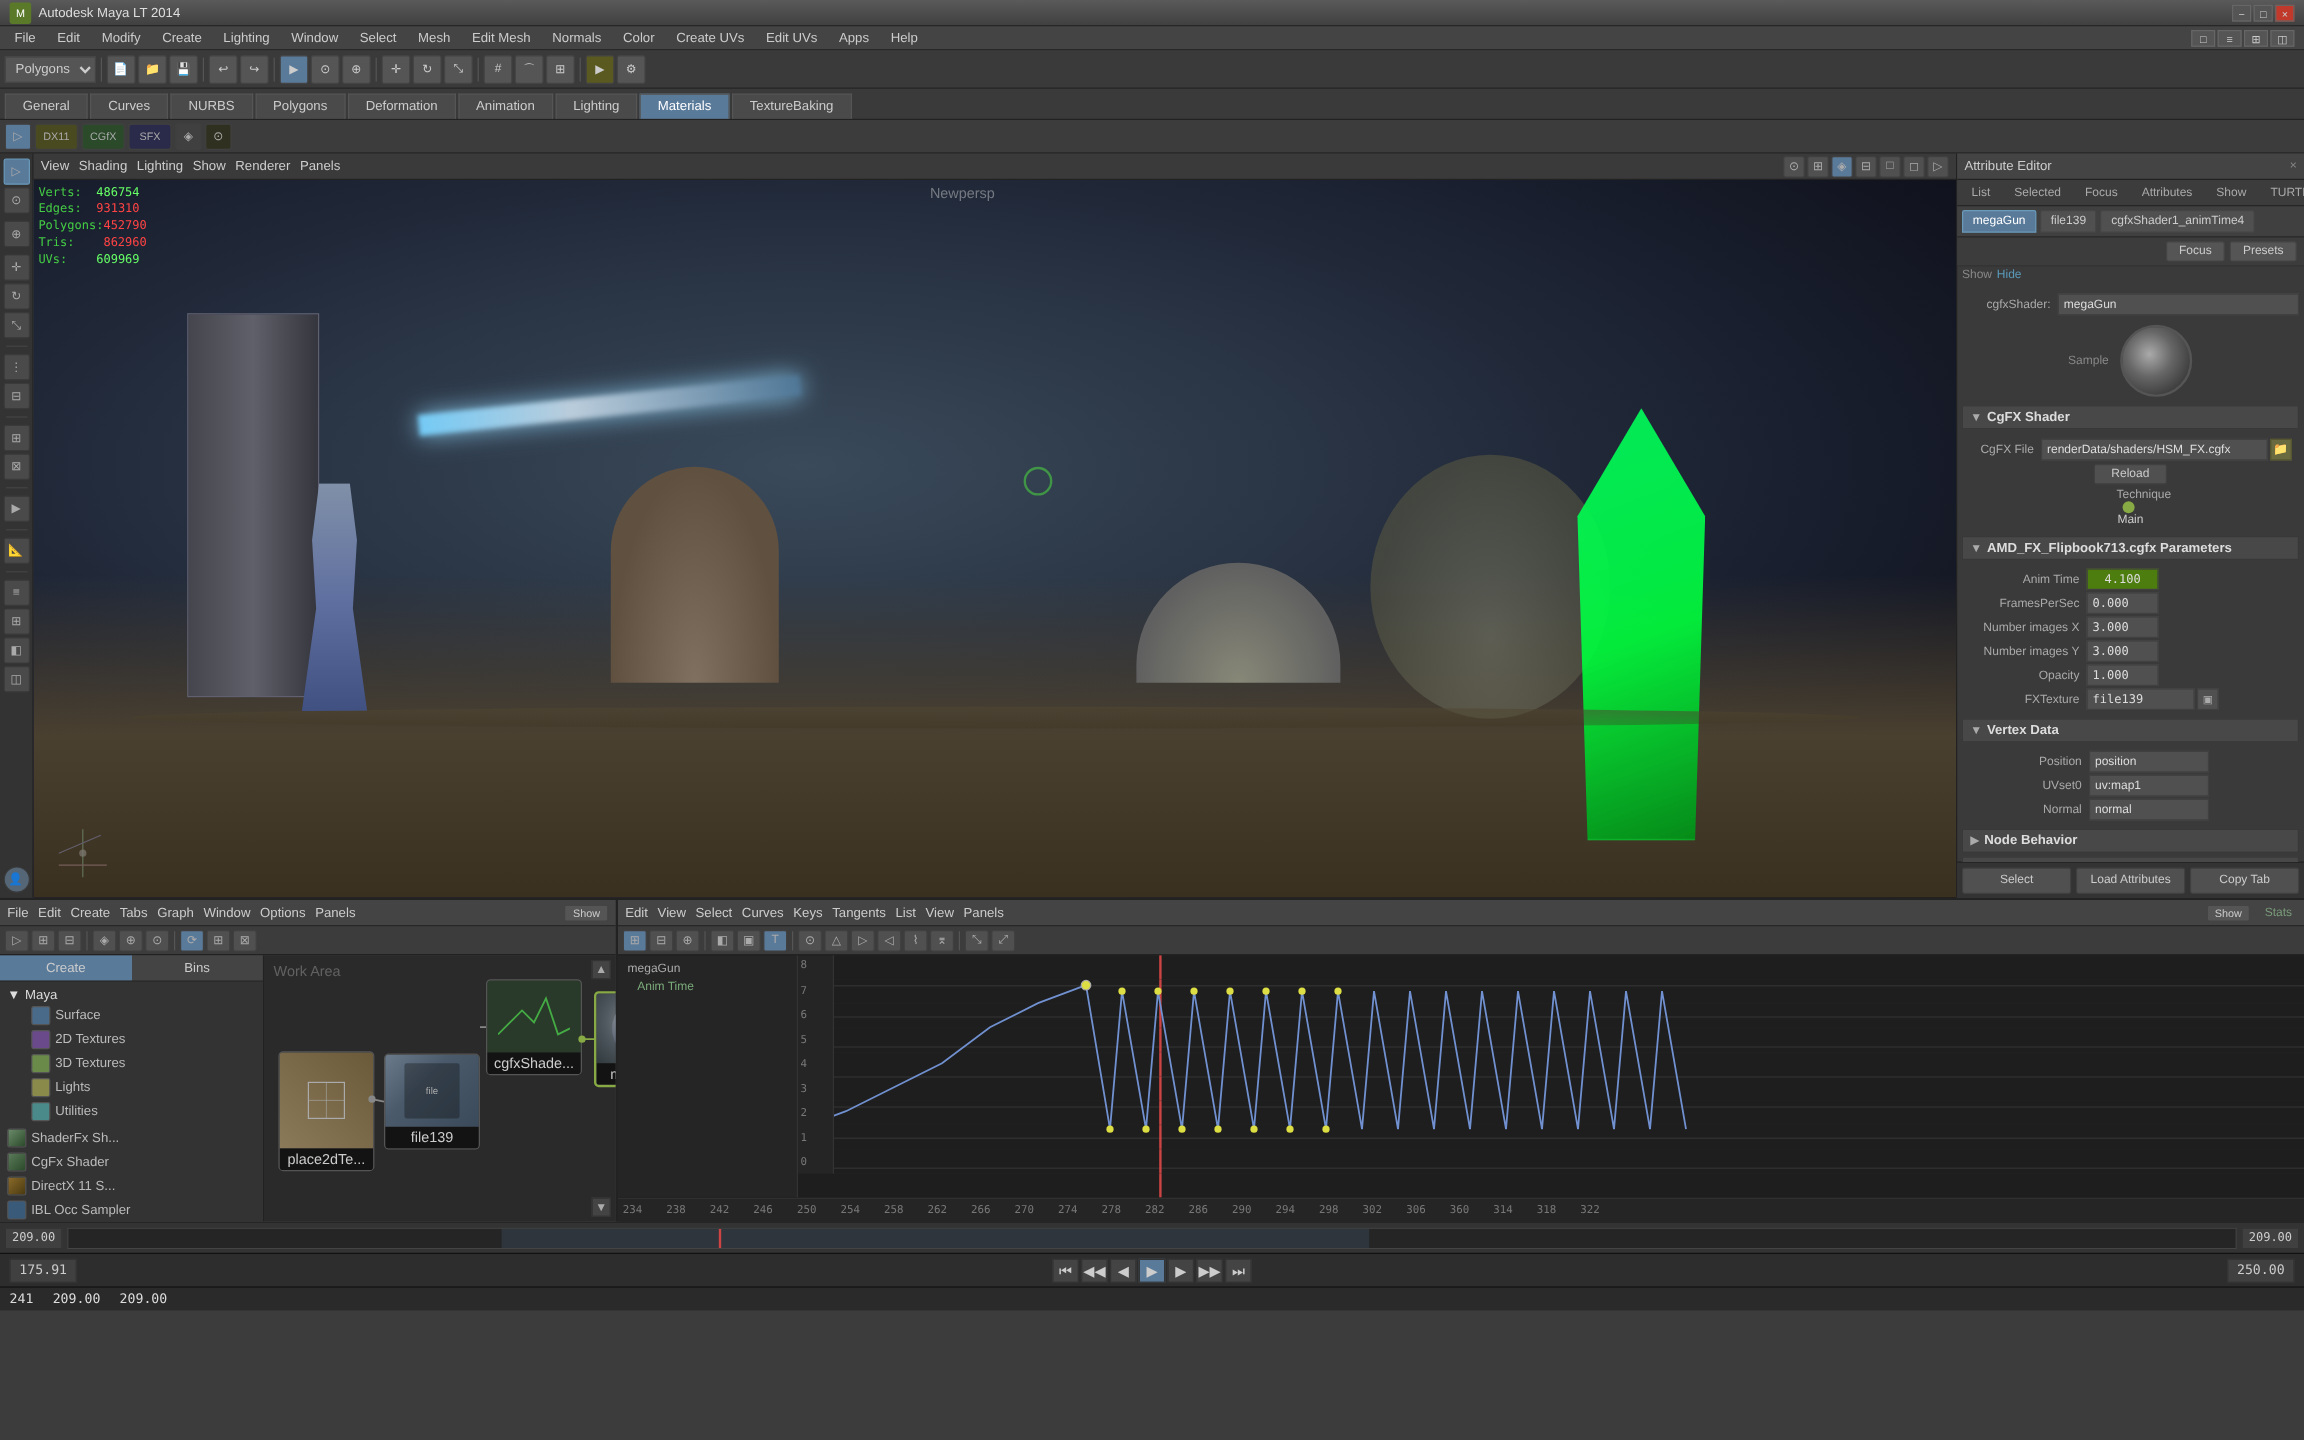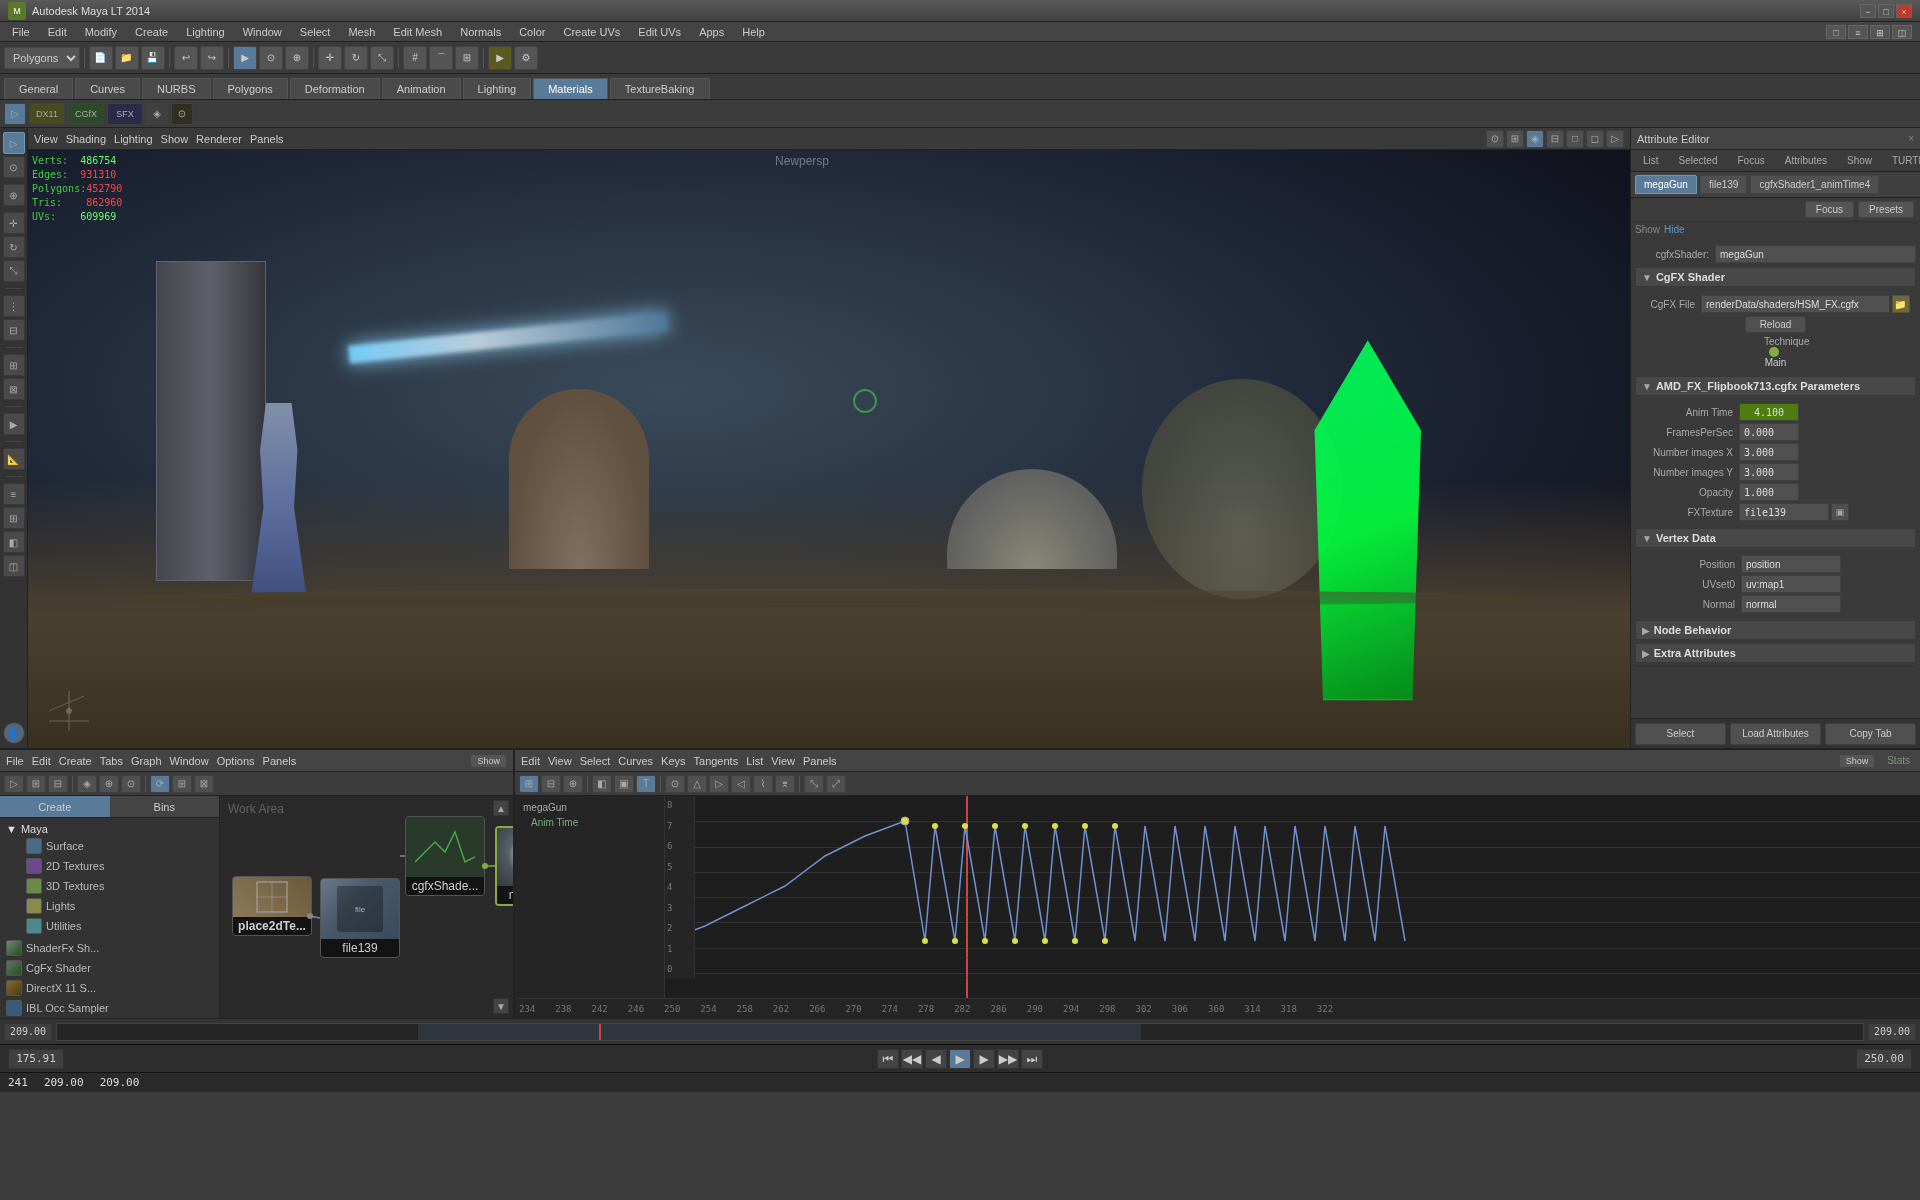--- a/index.html
+++ b/index.html
@@ -529,20 +529,24 @@
       <span class="show-label">Show</span>
       <span class="hide-label active">Hide</span>
     </div>
     <div id="attr-content">
 
       <div class="shader-input">
         <span class="shader-label">cgfxShader:</span>
         <input class="shader-field" type="text" value="megaGun" style="">
       </div>
 
+      <div style="display:flex;align-items:center;justify-content:center;gap:10px;padding:4px;">
+        <span style="font-size:10px;color:#888;">Sample</span>
+        <div style="width:60px;height:60px;background:radial-gradient(circle at 40% 40%,#aaa 0%,#666 40%,#222 100%);border:2px solid #555;border-radius:50%;"></div>
+      </div>
 
       <div class="section-header">
         <span class="section-arrow">▼</span>
         <span class="section-title">CgFX Shader</span>
       </div>
       <div style="padding:2px 6px;">
         <div class="cgfx-file-row">
           <span class="cgfx-file-label">CgFX File</span>
           <input class="cgfx-file-field" type="text" value="renderData/shaders/HSM_FX.cgfx" style="">
           <div class="cgfx-file-btn">📁</div>
@@ -710,21 +714,21 @@
             <div class="hs-item-icon" style="background:#3a5a7a;"></div>
             <span>IBL Occ Sampler</span>
           </div>
 
         </div>
       </div>
 
       <div id="hypershade-right">
         <div id="hs-work-area-label">Work Area</div>
 
-        <div class="node-thumb" style="left:12px;top:80px;width:80px;height:60px;font-weight:bold;">
+        <div class="node-thumb" style="left:12px;top:80px;width:80px;height:100px;">
           <div class="thumb-preview" style="background:linear-gradient(45deg,#8a7a5a 0%,#6a5a3a 100%);display:flex;align-items:center;justify-content:center;">
             <svg width="40" height="40" viewBox="0 0 40 40">
                 <rect x="5" y="5" width="30" height="30" fill="none" stroke="#aaa" stroke-width="1"></rect>
                 <line x1="20" y1="5" x2="20" y2="35" stroke="#aaa" stroke-width="0.5"></line>
                 <line x1="5" y1="20" x2="35" y2="20" stroke="#aaa" stroke-width="0.5"></line>
               </svg>
           </div>
           <div class="thumb-label">place2dTe...</div>
         </div>
 

